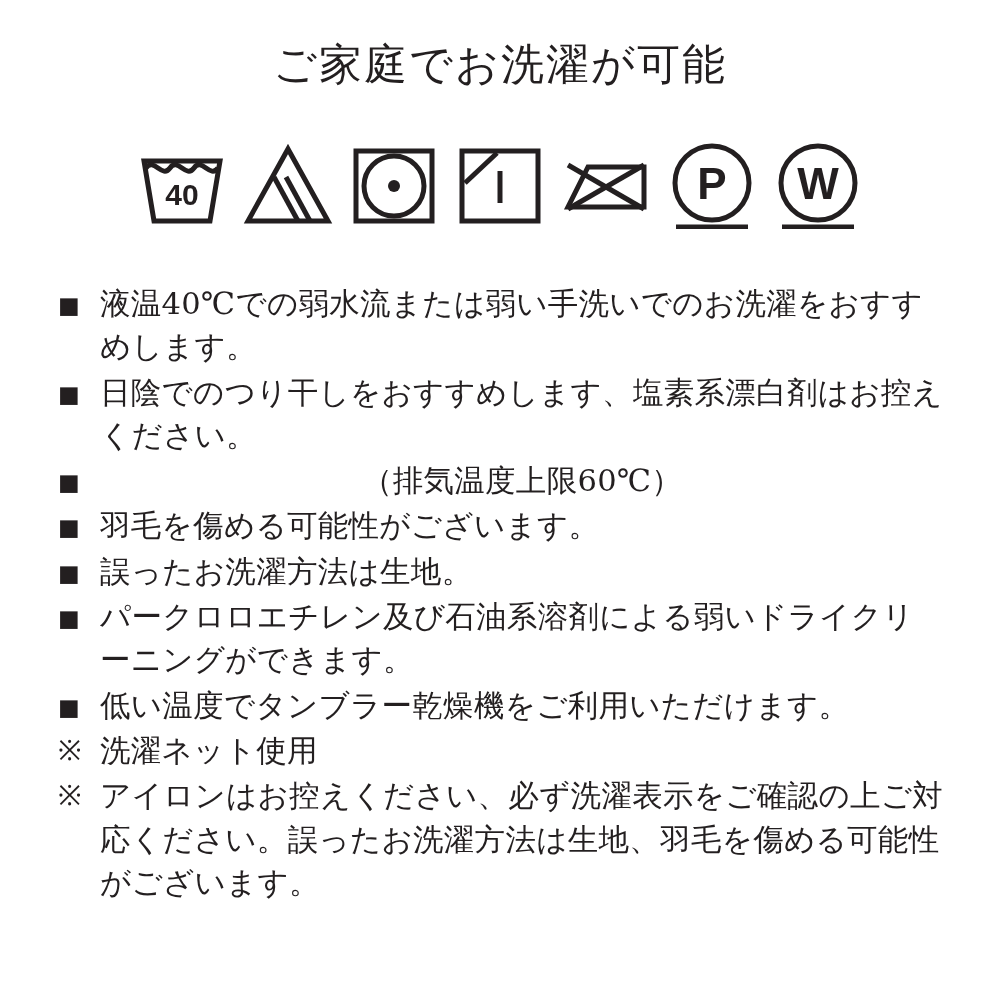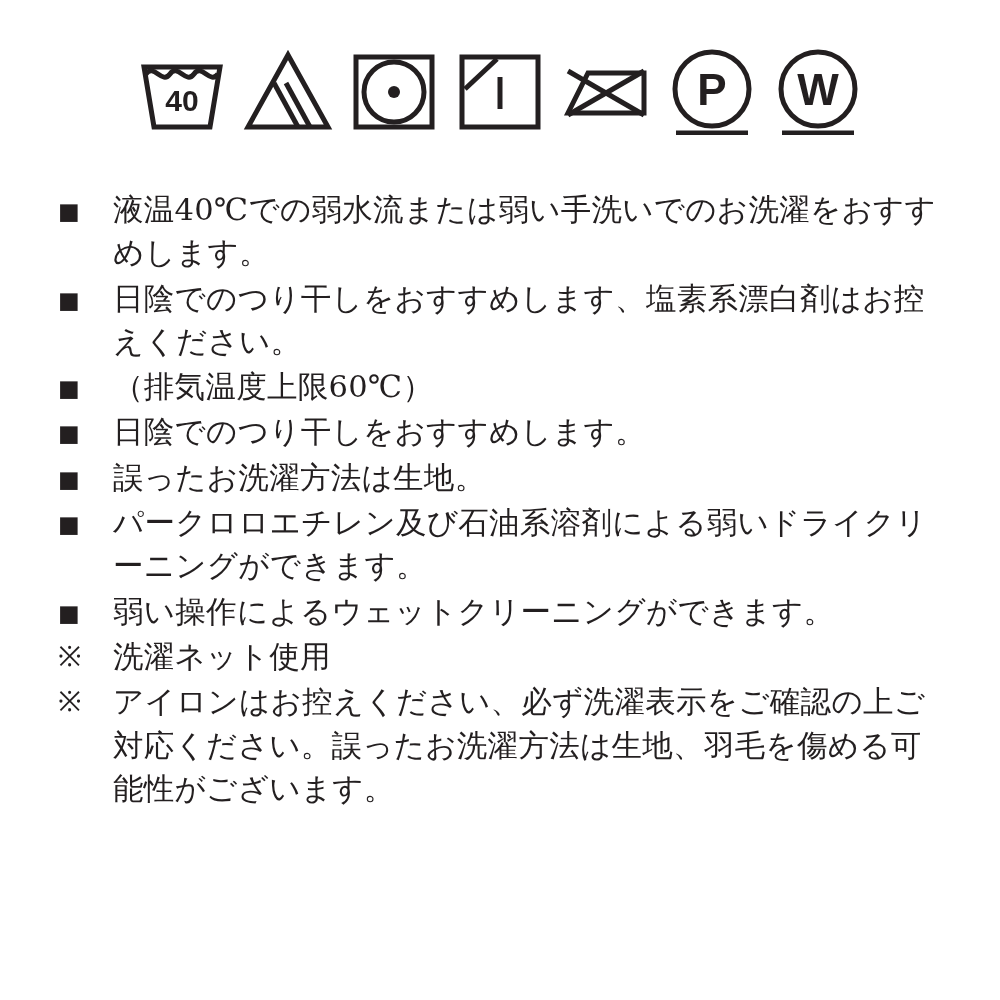--- a/index.html
+++ b/index.html
@@ -69,32 +69,33 @@
     padding-top: 7px;
     color: #231f20;
   }
   .marker.kome {
     font-size: 28px;
     padding-top: 2px;
   }
   .note-text {
     flex: 1 1 auto;
     text-align: left;
-    margin-left: 13px;
   }
   .note-text .sub {
     display: block;
     text-indent: 0;
+    text-align: center;
   }
 </style>
 </head>
 <body>
 
 <div class="page">
 
+  <h1 class="title">ご家庭でお洗濯が可能</h1>
 
   <div class="symbols">
 
     <div class="sym">
       <svg viewBox="0 0 92 92" xmlns="http://www.w3.org/2000/svg">
         <path d="M8 24 L84 24 L74 84 L18 84 Z" fill="none" stroke="#231f20" stroke-width="5"></path>
         <path d="M10 31 C18 20, 26 42, 34 31 C42 20, 50 42, 58 31 C66 20, 74 42, 82 31" fill="none" stroke="#231f20" stroke-width="5"></path>
         <text x="46" y="68" font-family="'Liberation Sans', sans-serif" font-size="30" font-weight="bold" text-anchor="middle" fill="#231f20">40</text>
       </svg>
     </div>
@@ -163,36 +164,36 @@
 
     <div class="note">
       <span class="marker">■</span>
       <span class="note-text">
         <span class="sub">（排気温度上限60℃）</span>
       </span>
     </div>
 
     <div class="note">
       <span class="marker">■</span>
-      <span class="note-text">日陰でのつり干しをおすすめします。</span>
+      <span class="note-text">羽毛を傷める可能性がございます。</span>
     </div>
 
     <div class="note">
       <span class="marker">■</span>
       <span class="note-text">誤ったお洗濯方法は生地。</span>
     </div>
 
     <div class="note">
       <span class="marker">■</span>
       <span class="note-text">パークロロエチレン及び石油系溶剤による弱いドライクリーニングができます。</span>
     </div>
 
     <div class="note">
       <span class="marker">■</span>
-      <span class="note-text">弱い操作によるウェットクリーニングができます。</span>
+      <span class="note-text">低い温度でタンブラー乾燥機をご利用いただけます。</span>
     </div>
 
     <div class="note">
       <span class="marker kome">※</span>
       <span class="note-text">洗濯ネット使用</span>
     </div>
 
     <div class="note">
       <span class="marker kome">※</span>
       <span class="note-text">アイロンはお控えください、必ず洗濯表示をご確認の上ご対応ください。誤ったお洗濯方法は生地、羽毛を傷める可能性がございます。</span>

